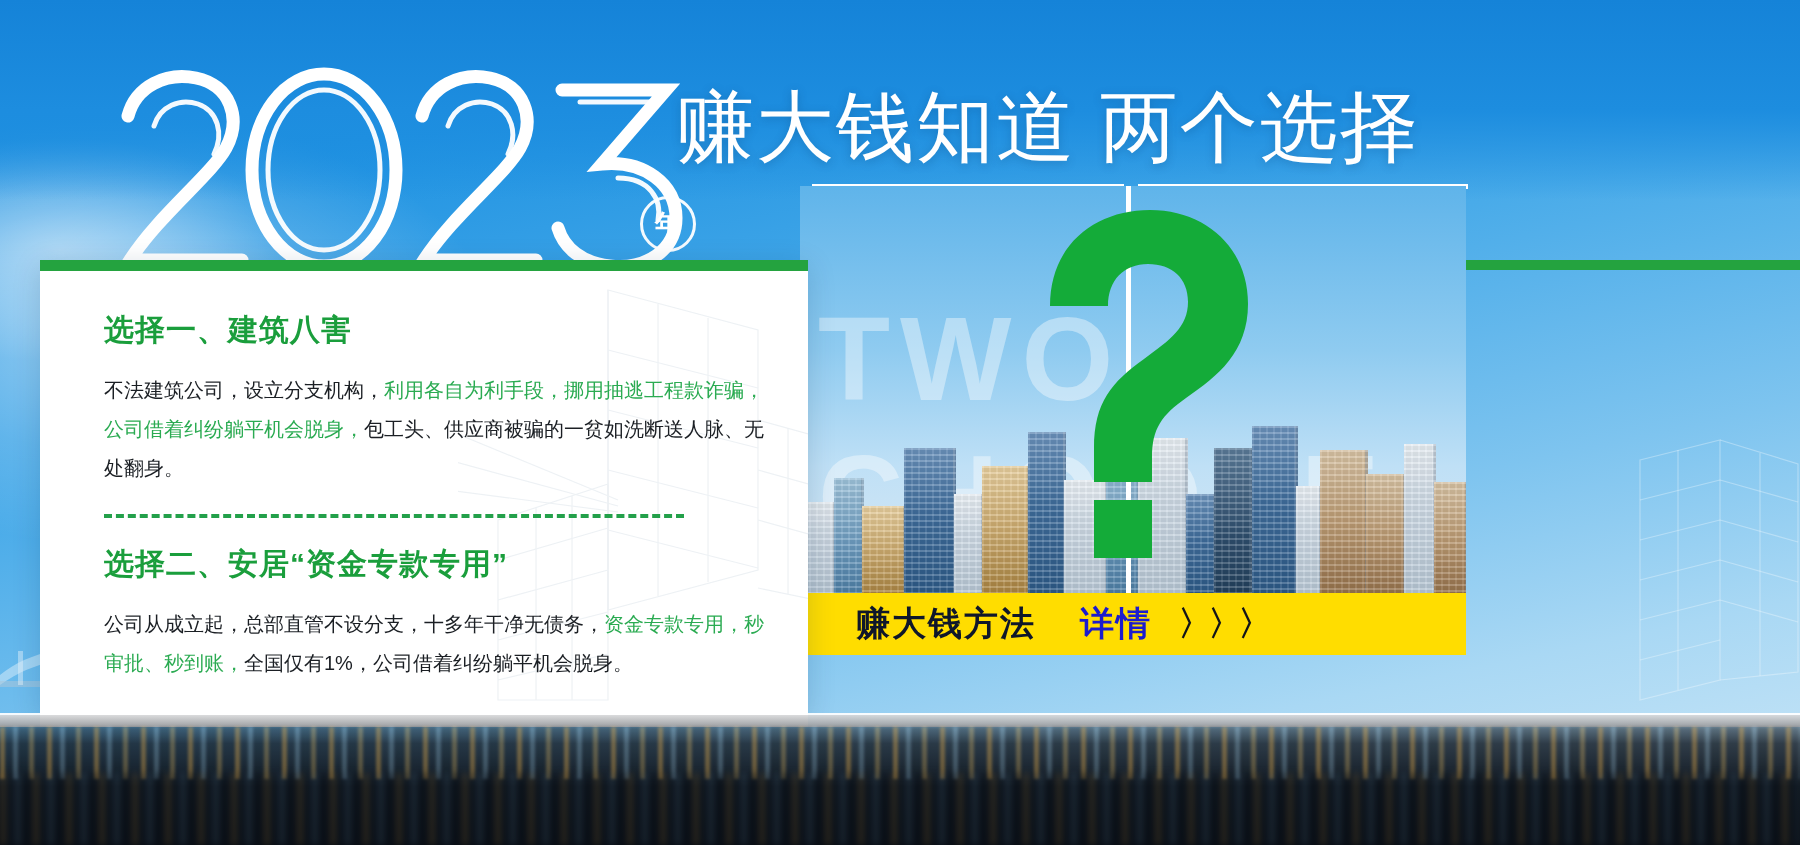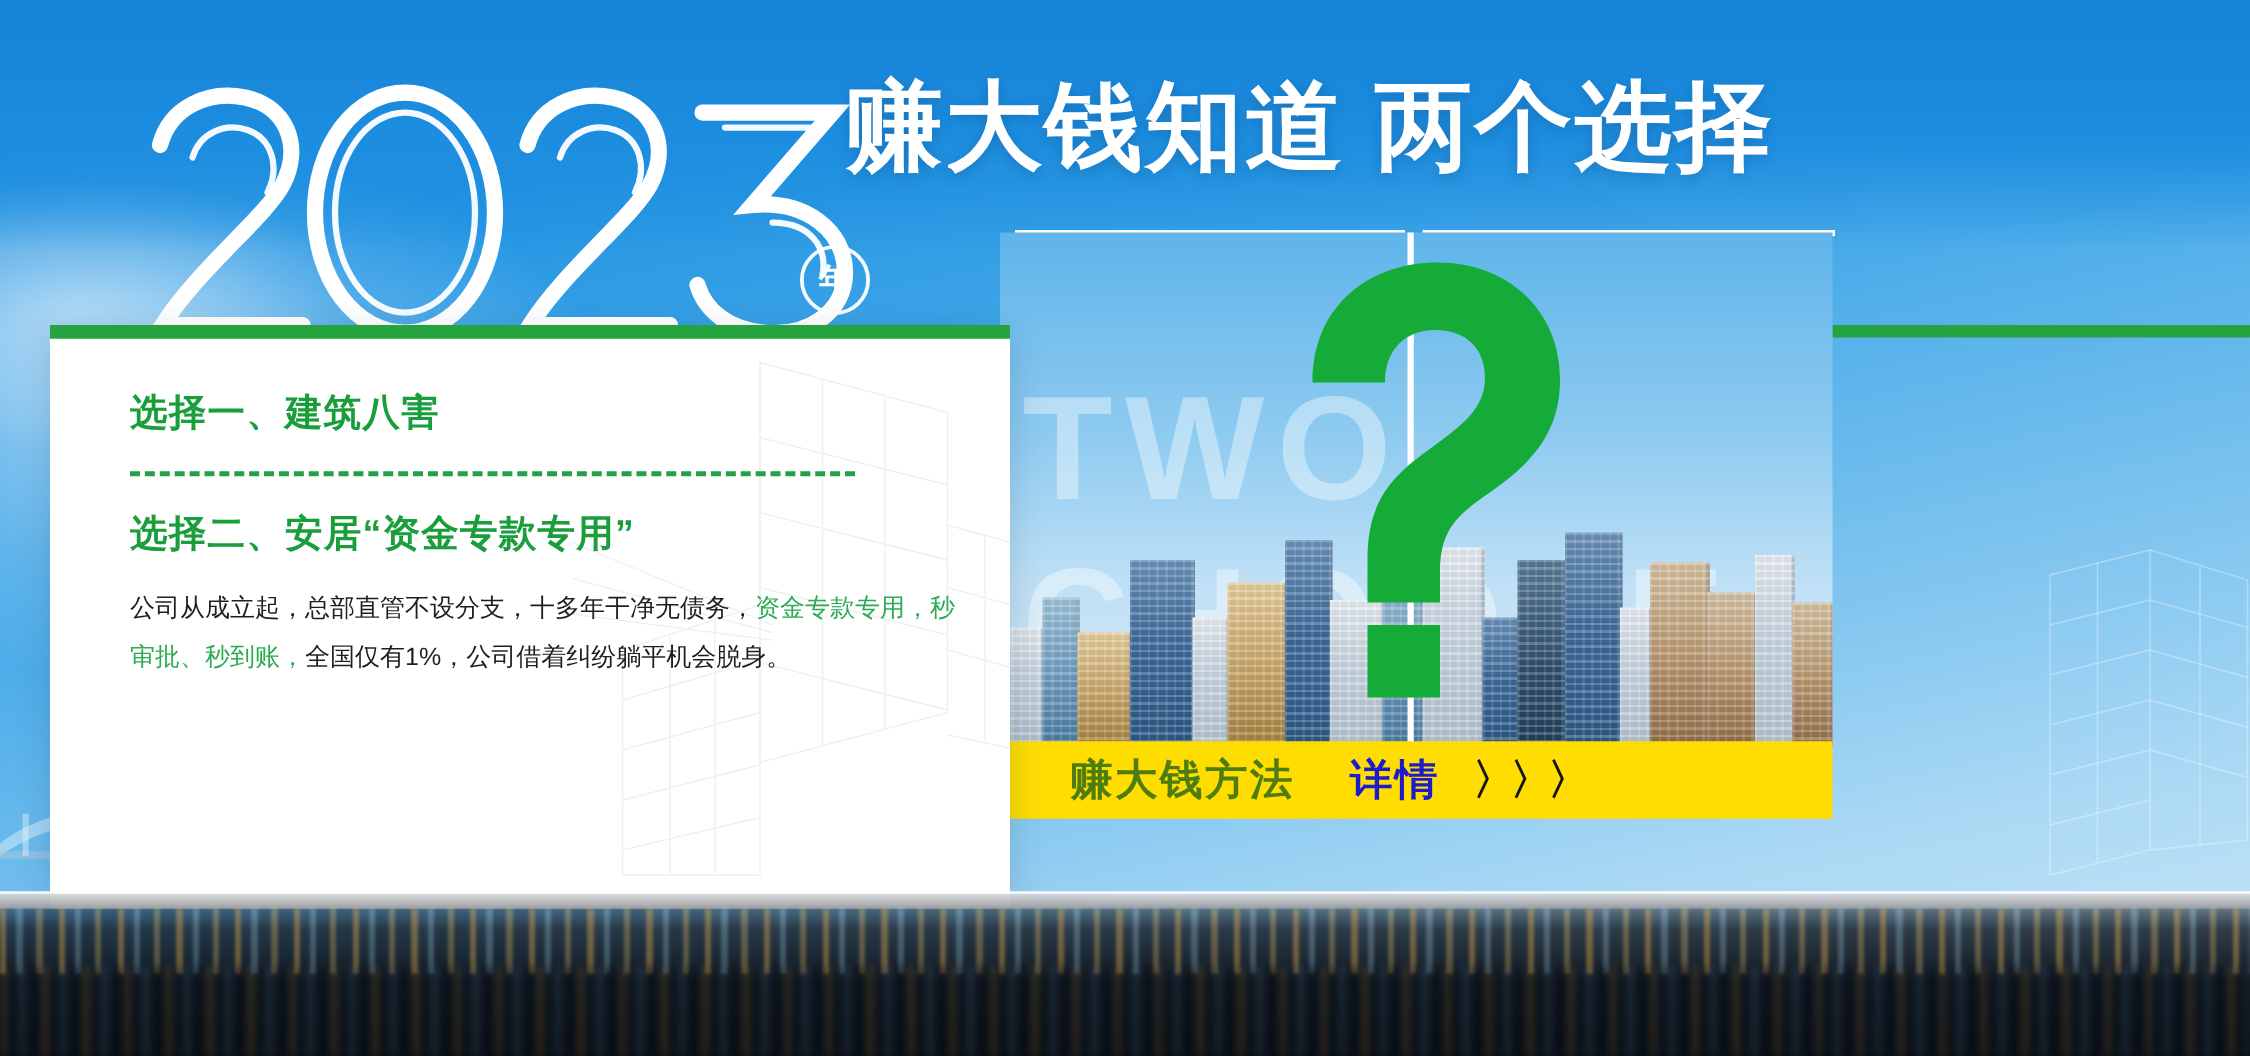--- a/index.html
+++ b/index.html
@@ -69,24 +69,24 @@
     width:56px; height:56px;
     border:3px solid rgba(255,255,255,.95);
     border-radius:50%;
     color:#fff; font-size:26px; font-weight:700;
     display:flex; align-items:center; justify-content:center;
     line-height:1;
   }
 
   
   .headline {
-    position:absolute; left:676px; top:62px;
+    position:absolute; left:676px; top:88px;
     color:#ffffff;
     font-size:78px;
-    font-weight:700;
+    font-weight:400;
     letter-spacing:2px;
     white-space:nowrap;
     line-height:1;
     text-shadow:0 2px 10px rgba(10,60,110,.28);
   }
 
   
   .hl-rule { position:absolute; height:5px; background:#ffffff; top:184px; }
   .hl-rule.a { left:812px; width:312px; }
   .hl-rule.b { left:1138px; width:330px; }
@@ -142,21 +142,21 @@
 
   
   .cta {
     position:absolute; left:800px; top:593px; width:666px; height:62px;
     background:#ffdd00;
     display:flex; align-items:center;
     padding-left:56px;
     gap:44px;
   }
   .cta-main {
-    color:#4d7c0f; font-size:34px; font-weight:700; letter-spacing:2px;
+    color:#0f172a; font-size:34px; font-weight:700; letter-spacing:2px;
     white-space:nowrap;
   }
   .cta-link {
     color:#1c1ccd; font-size:34px; font-weight:700; letter-spacing:2px;
     white-space:nowrap;
   }
   .cta-arrows {
     color:#111418; font-size:34px; font-weight:700; letter-spacing:-4px;
     margin-left:-18px;
   }
@@ -327,20 +327,23 @@
         <path d="M-10 160 L160 230"></path>
           <path d="M-10 190 L160 236"></path>
         <path d="M-10 220 L160 242"></path>
       </g>
     </svg>
 
     <div class="card-inner">
 
       <div>
         <div class="sec-title">选择一、建筑八害</div>
+        <div class="sec-body">
+          <span>不法建筑公司，设立分支机构，</span><span class="g">利用各自为利手段，挪用抽逃工程款诈骗，公司借着纠纷躺平机会脱身，</span><span>包工头、供应商被骗的一贫如洗断送人脉、无处翻身。</span>
+        </div>
       </div>
 
       <div class="divider"></div>
 
       <div>
         <div class="sec-title">选择二、安居“资金专款专用”</div>
         <div class="sec-body">
           <span>公司从成立起，总部直管不设分支，十多年干净无债务，</span><span class="g">资金专款专用，秒审批、秒到账，</span><span>全国仅有1%，公司借着纠纷躺平机会脱身。</span>
         </div>
       </div>

